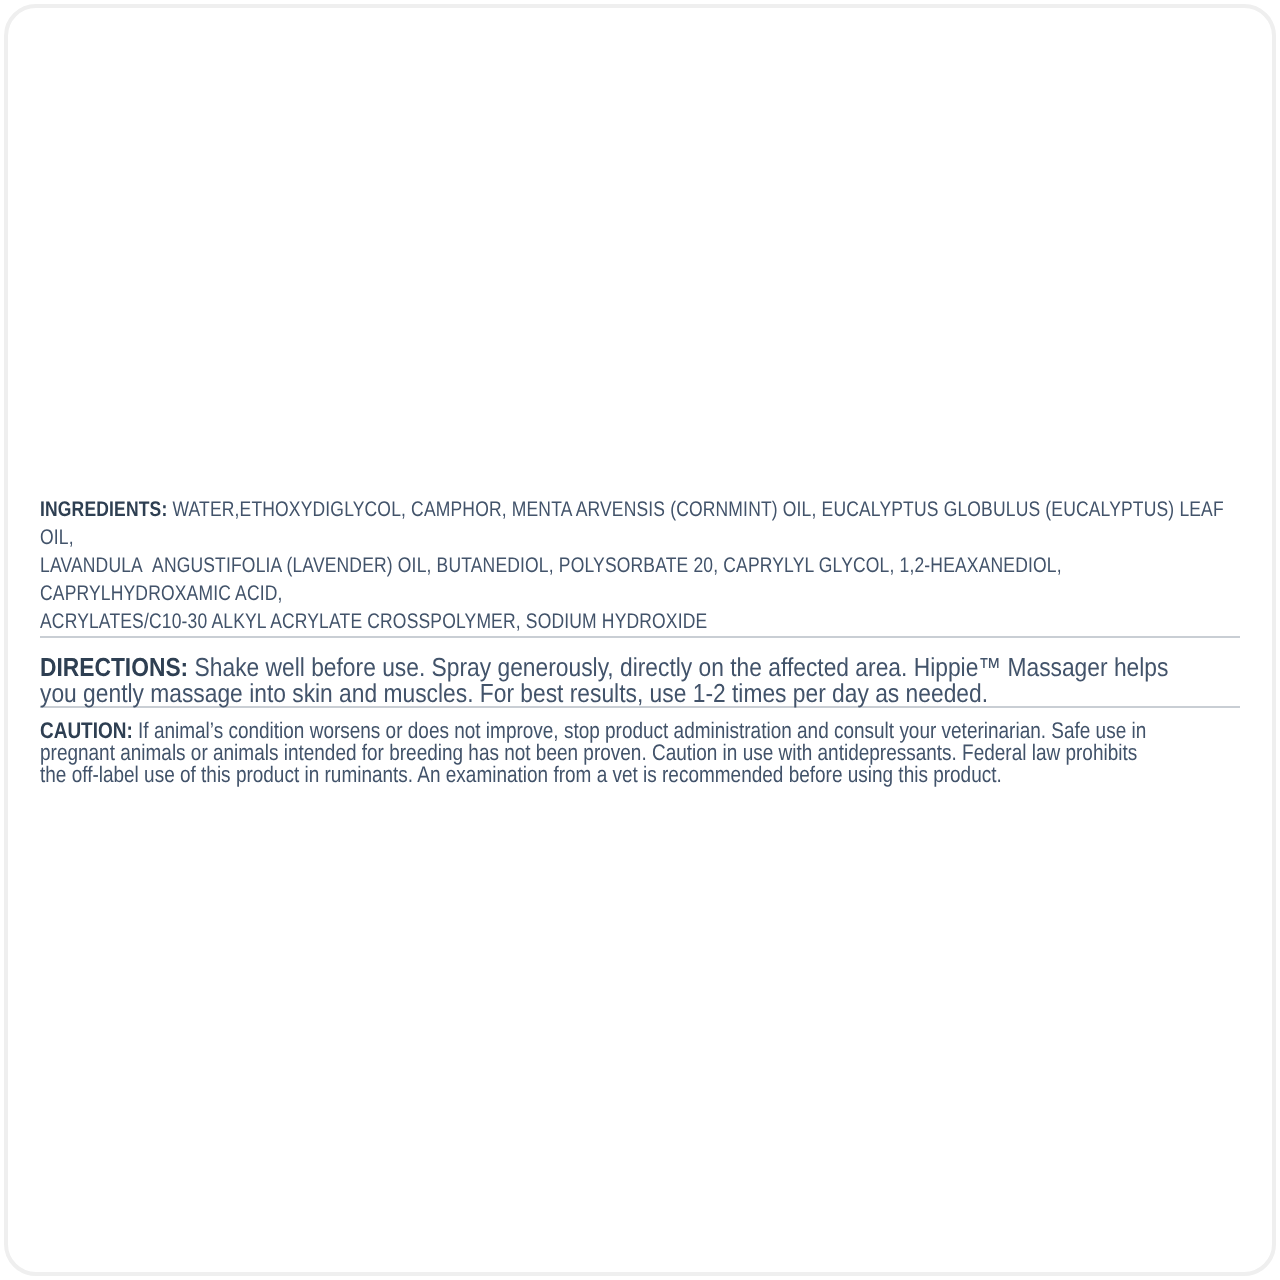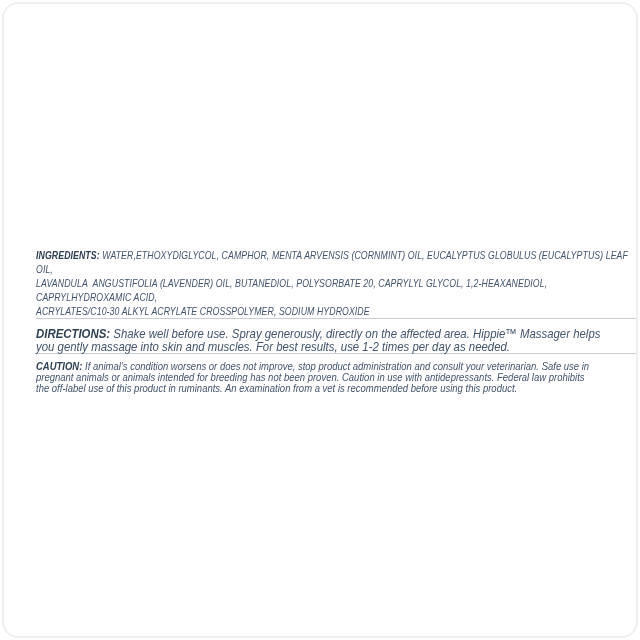--- a/index.html
+++ b/index.html
@@ -15,23 +15,22 @@
   .frame {
     position: absolute;
     inset: 2px;
     border: 2px solid #efefef;
     border-radius: 16px;
     pointer-events: none;
   }
   .label-panel {
     position: absolute;
     top: 248px;
-    left: 36px;
+    left: 20px;
     width: 600px;
-    font-style: italic;
   }
   .squeeze {
     transform-origin: 0 0;
     display: block;
   }
   .ing-squeeze { width: 121%;  transform: scaleX(0.826); }
   .dir-squeeze { width: 114%;  transform: scaleX(0.877); }
   .cau-squeeze { width: 119%;  transform: scaleX(0.840); }
 
   p { margin: 0; color: #42536a; }

